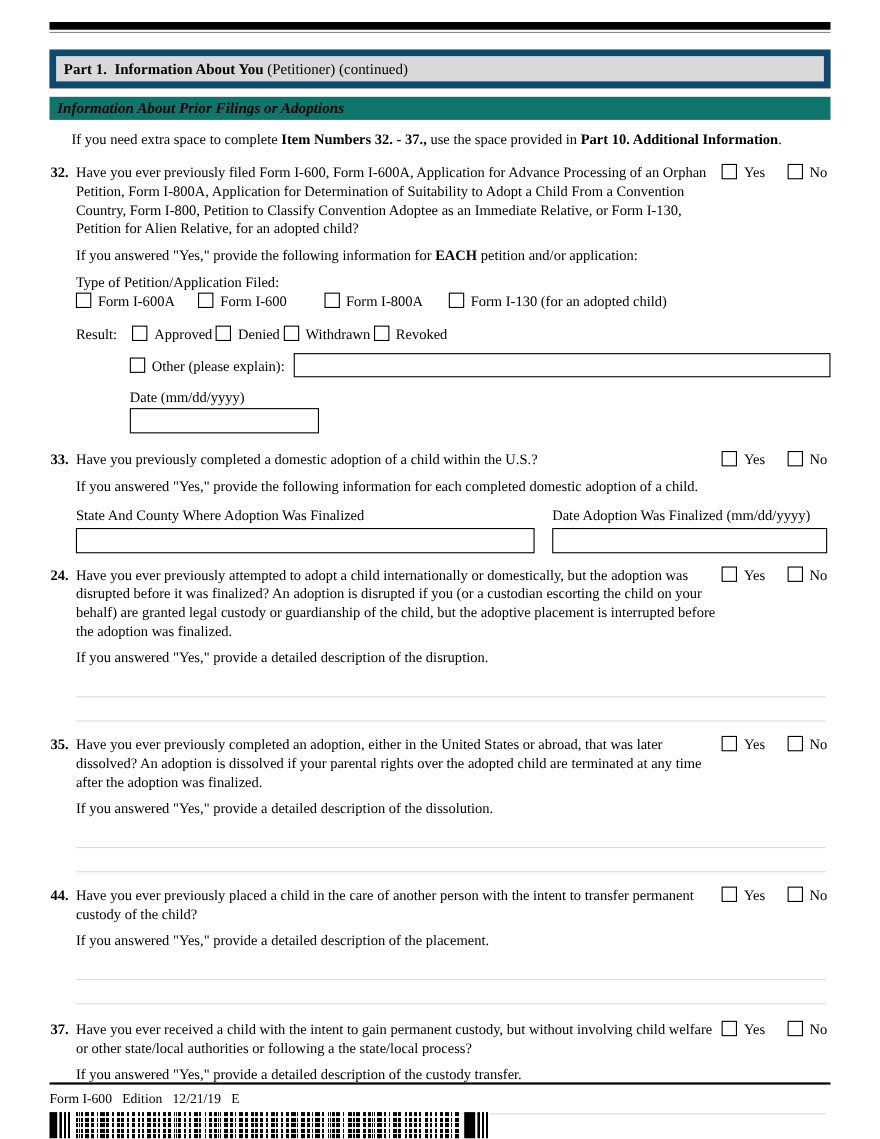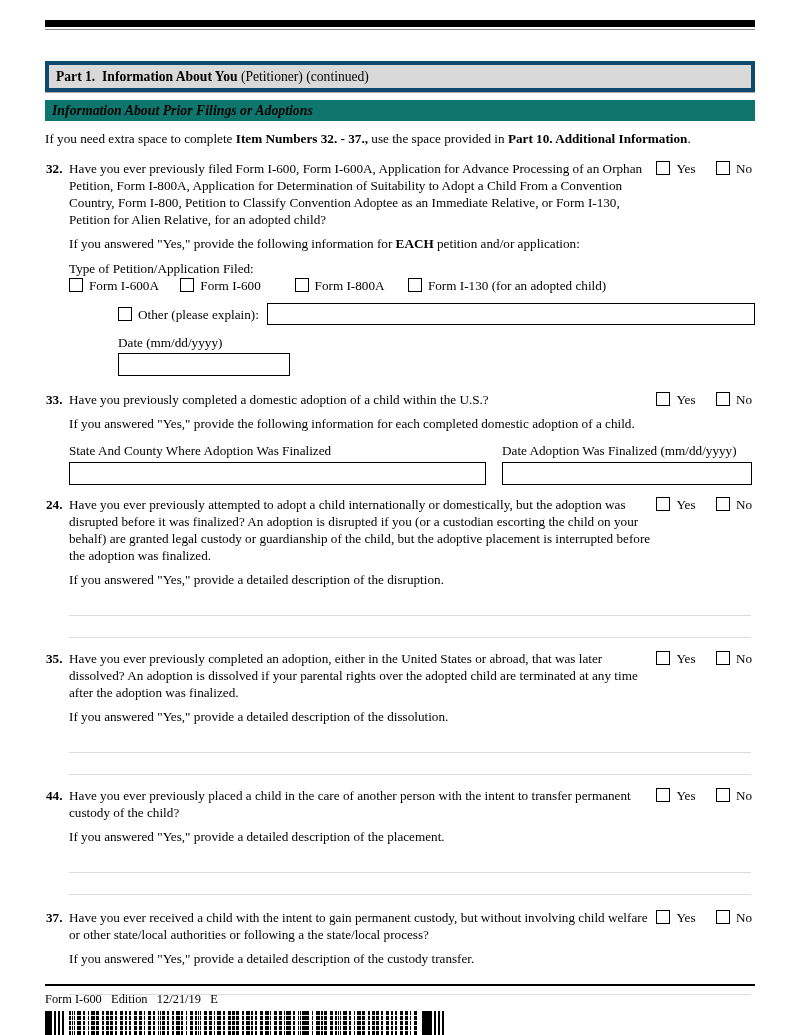--- a/index.html
+++ b/index.html
@@ -1,25 +1,25 @@
 <!DOCTYPE html>
 <html><head>
 <meta charset="utf-8">
 <style>
   html,body{margin:0;padding:0;background:#fff;}
   .page{position:relative;width:800px;height:1035px;background:#fff;overflow:hidden;
         font-family:"Liberation Serif","DejaVu Serif",serif;font-size:13.2px;color:#000;line-height:17px;}
   .content{margin:0 45px;width:710px;}
   .topbar{margin-top:20px;height:7px;background:#000;}
   .topbar-thin{margin-top:2px;height:1px;background:#8a8a8a;}
-  .part-header{margin-top:31px;border:4px solid #0c4a6e;background:#d9d9d9;padding:3px 7px;
+  .part-header{margin-top:15px;border:6px solid #0c4a6e;background:#d9d9d9;padding:3px 7px;
                font-size:13.6px;white-space:pre-wrap;box-shadow:0 1px 0 #aaa;}
   .part-header b{font-weight:bold;}
   .section-header{margin-top:8px;background:#0f766e;padding:2px 7px;font-weight:bold;font-style:italic;font-size:13.8px;}
-  .intro{margin-top:9px;}
+  .intro{margin-top:9px;margin-left:20px;}
   b{font-weight:bold;}
   .q{position:relative;padding-left:24px;margin-top:13px;}
   .qnum{position:absolute;left:1px;top:0;font-weight:bold;}
   .qtext{width:588px;}
   .yn{position:absolute;right:3px;top:0;white-space:nowrap;}
   .yn .opt{display:inline-block;}
   .yn .opt + .opt{margin-left:17px;}
   .cb{display:inline-block;width:12px;height:12px;border:1px solid #000;background:#fff;
       vertical-align:-2px;margin-right:6px;}
   .followup{margin-top:7px;width:640px;}
@@ -81,20 +81,27 @@
       <div class="followup"><span>If you answered "Yes,"  provide the following information for </span><b>EACH</b><span> petition and/or application:</span></div>
       <div class="sublabel">Type of Petition/Application Filed:</div>
 
       <div class="optrow">
         <span class="fopt fopt-w1"><span class="cb"></span><span>Form I-600A</span></span>
         <span class="fopt fopt-w2"><span class="cb"></span><span>Form I-600</span></span>
         <span class="fopt fopt-w3"><span class="cb"></span><span>Form I-800A</span></span>
         <span class="fopt"><span class="cb"></span><span>Form I-130 (for an adopted child)</span></span>
       </div>
 
+      <div class="resrow">
+        <span class="reslabel">Result:</span>
+        <span class="fopt res-w1"><span class="cb"></span><span>Approved</span></span>
+        <span class="fopt res-w2"><span class="cb"></span><span>Denied</span></span>
+        <span class="fopt res-w3"><span class="cb"></span><span>Withdrawn</span></span>
+        <span class="fopt"><span class="cb"></span><span>Revoked</span></span>
+      </div>
 
       <div class="otherrow">
         <span class="cb"></span>
         <span class="otherlabel">Other (please explain):</span>
         <div class="inputbox other-input"></div>
       </div>
 
       <div class="datelabel">Date (mm/dd/yyyy)</div>
       <div class="inputbox datebox"></div>
     </div>

